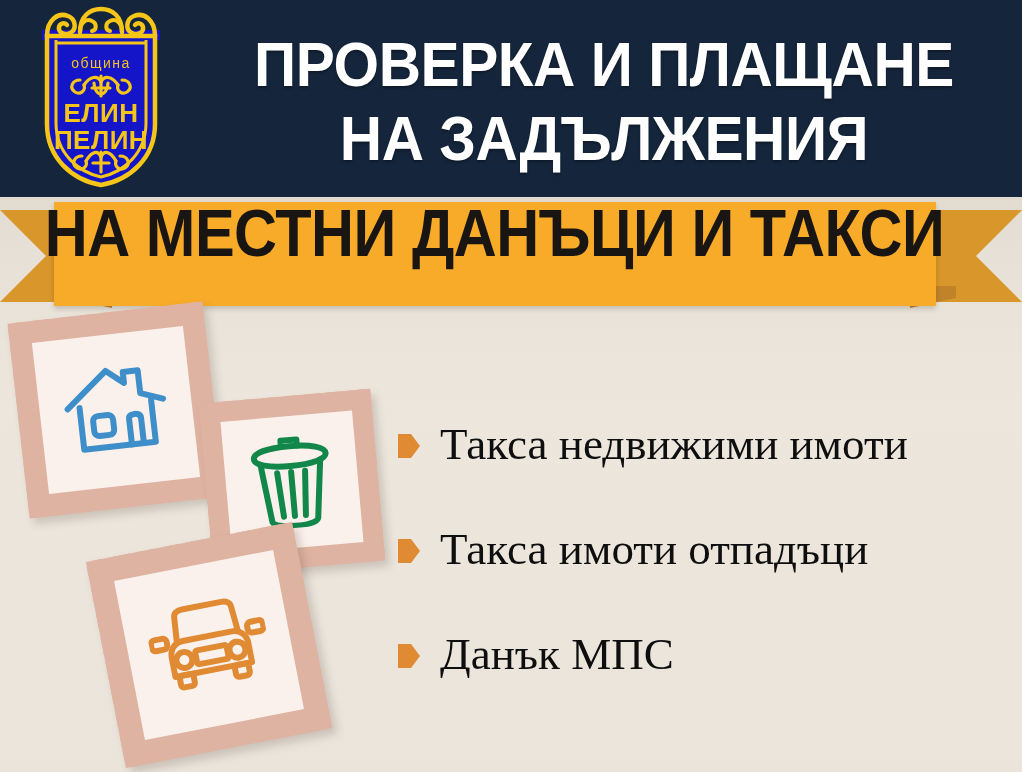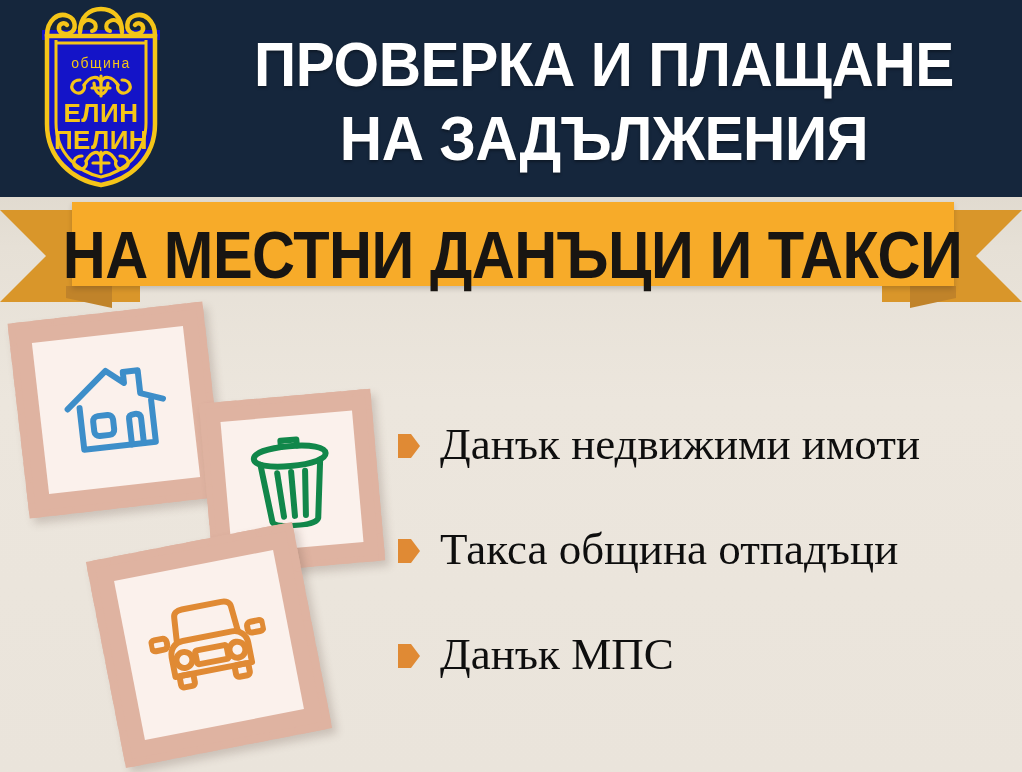--- a/index.html
+++ b/index.html
@@ -47,23 +47,23 @@
   .ribbon-tail.right{right:0;clip-path:polygon(0 0,140px 0,94px 46px,140px 92px,0 92px);}
   .ribbon-fold-l{
     position:absolute;left:66px;top:90px;width:46px;height:22px;
     background:#c0832a;clip-path:polygon(0 0,46px 0,46px 22px,0 12px);
   }
   .ribbon-fold-r{
     position:absolute;right:66px;top:90px;width:46px;height:22px;
     background:#c0832a;clip-path:polygon(0 0,46px 0,46px 12px,0 22px);
   }
   .ribbon-main{
-    position:absolute;left:72px;top:6px;width:882px;height:84px;
+    position:absolute;left:54px;top:6px;width:882px;height:104px;
     background:#f7ab29;
-    display:flex;align-items:flex-end;justify-content:center;
+    display:flex;align-items:flex-start;justify-content:center;
     box-shadow:0 3px 5px rgba(0,0,0,.16);
   }
   .ribbon-text{
     color:#181512;
     font-family:"Liberation Sans",sans-serif;
     font-weight:bold;font-size:62px;line-height:62px;
     letter-spacing:-0.5px;white-space:nowrap;
     transform:scaleX(0.96) scaleY(1.08);transform-origin:center;
   }
 
@@ -336,26 +336,26 @@
           <rect x="100" y="30" width="16" height="11" rx="4"></rect>
         </g>
       </svg>
     </div>
   </div>
 
   <div class="bullet-list">
 
     <div class="bullet-row">
       <div class="bullet-marker"></div>
-      <div class="bullet-label">Данък недвижими имоти</div>
+      <div class="bullet-label">Такса недвижими имоти</div>
     </div>
 
     <div class="bullet-row">
       <div class="bullet-marker"></div>
-      <div class="bullet-label">Такса община отпадъци</div>
+      <div class="bullet-label">Такса имоти отпадъци</div>
     </div>
 
     <div class="bullet-row">
       <div class="bullet-marker"></div>
       <div class="bullet-label">Данък МПС</div>
     </div>
 
   </div>
 
 </div>

